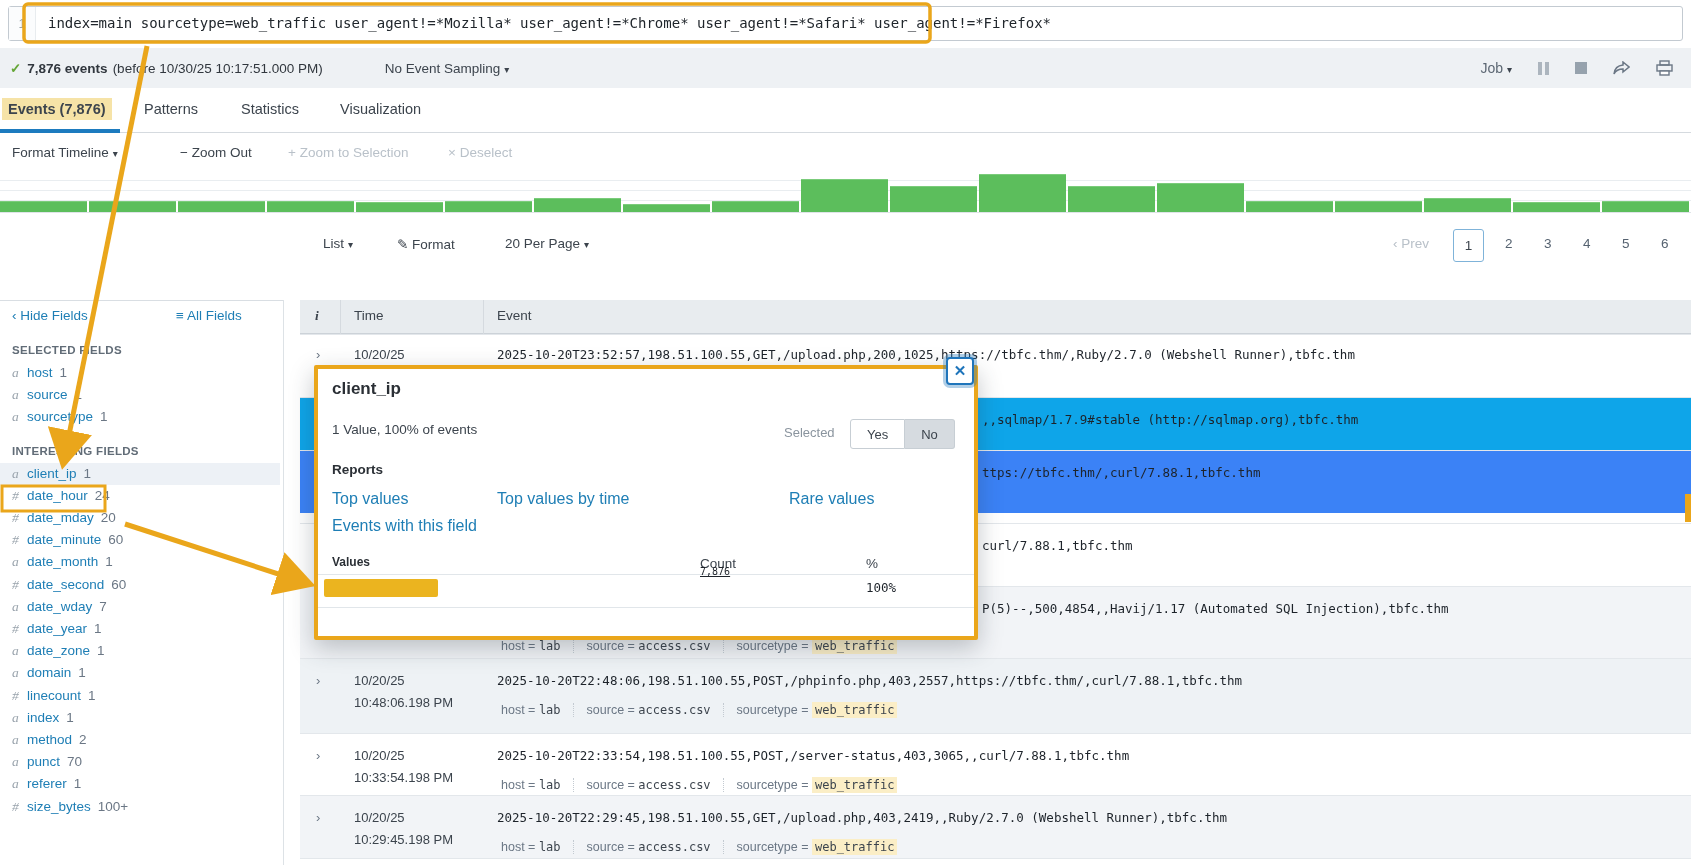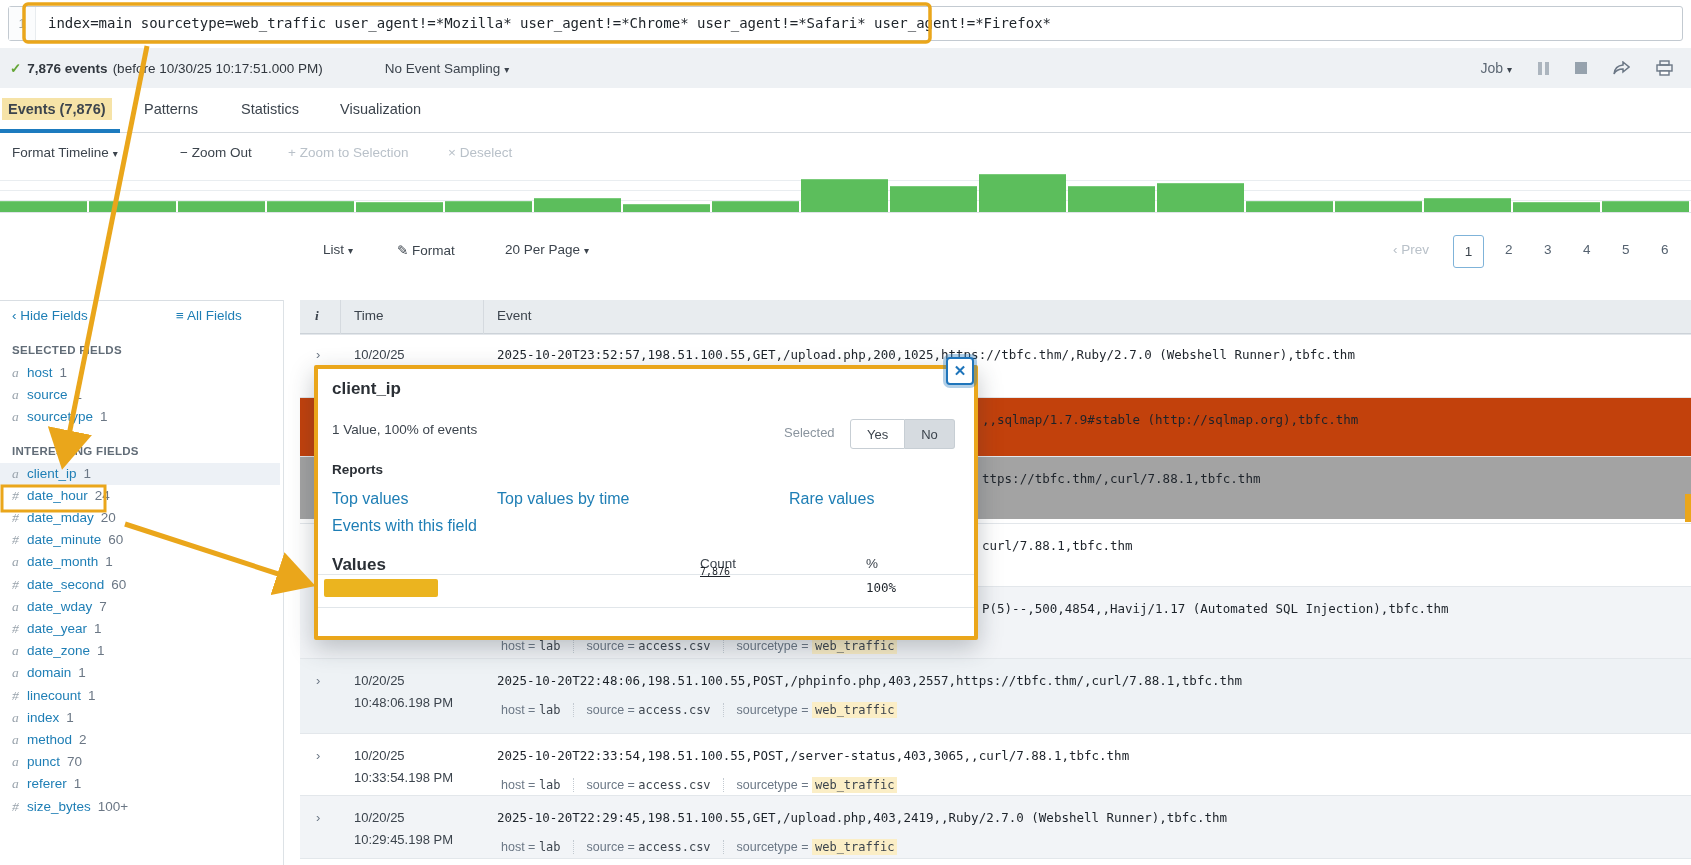--- a/index.html
+++ b/index.html
@@ -42,21 +42,21 @@
   .tlc.disabled { color:#b9c1c9; cursor:default; }
 
   
   .hist { position:absolute; left:0; top:172px; width:1691px; height:40px; }
   .hist-grid { position:absolute; left:0; width:1691px; height:1px; background:#e9edf0; }
   .hist-bars { position:absolute; left:0; bottom:0; width:1691px; height:40px; display:flex; align-items:flex-end; }
   .hist-bar { background:#5CBE5C; margin-right:2px; border-top:1px solid #7bcc7b; cursor:pointer; }
   .hist-base { position:absolute; left:0; top:40px; width:1691px; height:1px; background:#dfe4e8; }
 
   
-  .rtoolbar { position:absolute; left:0; top:228px; width:1557px; height:46px; font-size:13.5px; }
+  .rtoolbar { position:absolute; left:0; top:222px; width:1557px; height:46px; font-size:13.5px; }
   .rt-item { position:absolute; top:14px; color:#3c444d; cursor:pointer; white-space:nowrap; }
   .pag-prev { position:absolute; top:14px; left:1393px; color:#b9c1c9; cursor:default; }
   .pag-page { position:absolute; top:14px; color:#556270; cursor:pointer; font-size:13.5px; }
   .pag-page.current { top:7px; border:1px solid #7fb3d9; border-radius:3px; width:31px; height:33px;
     display:flex; align-items:center; justify-content:center; color:#3c444d; background:#fff; }
 
   
   .sb-topline { position:absolute; left:0; top:300px; width:283px; height:1px; background:#d9dee3; }
   .v-divider { position:absolute; left:283px; top:300px; width:1px; height:565px; background:#dde2e6; }
   .sb-link { position:absolute; top:308px; color:#1e7eb5; font-size:13.5px; cursor:pointer; }
@@ -99,21 +99,21 @@
     box-shadow:0 0 0 3px rgba(31,117,187,.35); }
   .pp-summary { position:absolute; left:14px; top:53px; font-size:13.5px; color:#3c444d; }
   .pp-selected { position:absolute; left:466px; top:56px; font-size:13px; color:#8a949e; }
   .pp-toggle { position:absolute; left:532px; top:50px; display:flex; }
   .pp-tbtn { height:30px; padding:0 16px; border:1px solid #c7ced4; background:#fff; font-size:13px; color:#3c444d;
     display:flex; align-items:center; cursor:pointer; }
   .pp-tbtn.yes { border-radius:3px 0 0 3px; }
   .pp-tbtn.no { border-radius:0 3px 3px 0; border-left:none; background:#d6dbe0; }
   .pp-reports { position:absolute; left:14px; top:93px; font-size:13.5px; font-weight:bold; color:#2b3036; }
   .pp-link { position:absolute; font-size:16px; color:#1e7eb5; cursor:pointer; white-space:nowrap; }
-  .pp-values-h { position:absolute; left:14px; top:186px; font-size:17px; font-weight:bold; color:#2b3036; }
+  .pp-values-h { position:absolute; left:14px; top:186px; font-size:12px; font-weight:bold; color:#2b3036; }
   .pp-count-h { position:absolute; left:382px; top:187px; font-size:13.5px; color:#3c444d; }
   .pp-pct-h { position:absolute; left:548px; top:187px; font-size:13.5px; color:#3c444d; }
   .pp-div { position:absolute; left:0; width:656px; height:1px; background:#e1e6ea; }
   .pp-redact { position:absolute; left:6px; top:210px; width:114px; height:18px; background:#EBB41F; border-radius:2px; }
   .pp-count { position:absolute; left:382px; top:197px; font-size:10px; color:#1d232a;text-decoration:underline; }
   .pp-pct { position:absolute; left:548px; top:211px; font-size:12.5px; color:#1d232a; }
 
   
   .overlay { position:absolute; left:0; top:0; width:1691px; height:865px; z-index:60; pointer-events:none; }
 </style>
@@ -267,24 +267,24 @@
     <span class="th-sep2"></span>
     <span class="th-event">Event</span>
   </div>
 
   <div class="rows" id="rows-holder">
       <div class="erow" style="top: 0px; height: 63px; background: rgb(255, 255, 255);">
         <span class="chev" style="top:12px">›</span>
         <span class="edate" style="top:12px">10/20/25</span>
         <span class="eraw mono" style="left:197px;top:12px">2025-10-20T23:52:57,198.51.100.55,GET,/upload.php,200,1025,https://tbfc.thm/,Ruby/2.7.0 (Webshell Runner),tbfc.thm</span>
       </div>
-      <div class="erow" style="top: 63px; height: 63px; background: #c2410c;">
+      <div class="erow" style="top: 63px; height: 63px; background: #0ea5e9;">
         <span class="eraw mono" style="left:682px;top:14px">,,sqlmap/1.7.9#stable (http://sqlmap.org),tbfc.thm</span>
       </div>
-      <div class="erow" style="top: 122px; height: 63px; background: #a3a3a3;">
+      <div class="erow" style="top: 116px; height: 63px; background: #3b82f6;">
         <span class="eraw mono" style="left:682px;top:14px">ttps://tbfc.thm/,curl/7.88.1,tbfc.thm</span>
       </div>
       <div class="erow" style="top: 189px; height: 63px; background: rgb(255, 255, 255);">
         <span class="eraw mono" style="left:682px;top:14px">curl/7.88.1,tbfc.thm</span>
       </div>
       <div class="erow" style="top: 252px; height: 72px; background: rgb(242, 244, 247);">
         <span class="eraw mono" style="left:682px;top:14px">P(5)--,500,4854,,Havij/1.17 (Automated SQL Injection),tbfc.thm</span>
         <span class="emeta" style="top:52px"><span class="metaitem"><span class="mk">host = </span><span class="mv">lab</span></span><span class="metaitem"><span class="mk">source = </span><span class="mv">access.csv</span></span><span class="metaitem"><span class="mk">sourcetype = </span><span class="mv yhl">web_traffic</span></span></span>
       </div>
       <div class="erow" style="top: 324px; height: 75px; background: rgb(238, 242, 245);">

